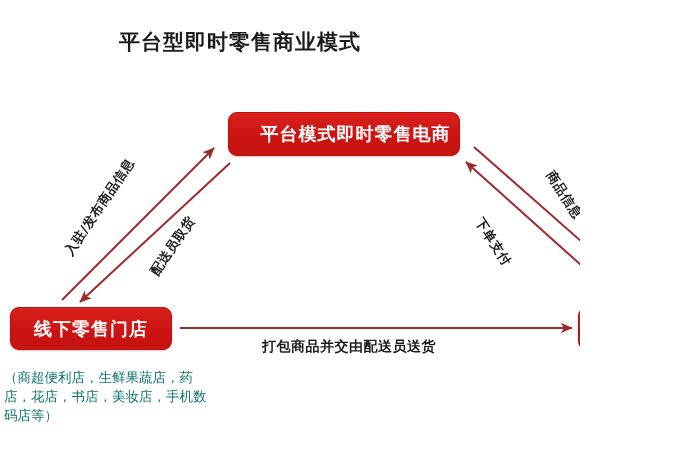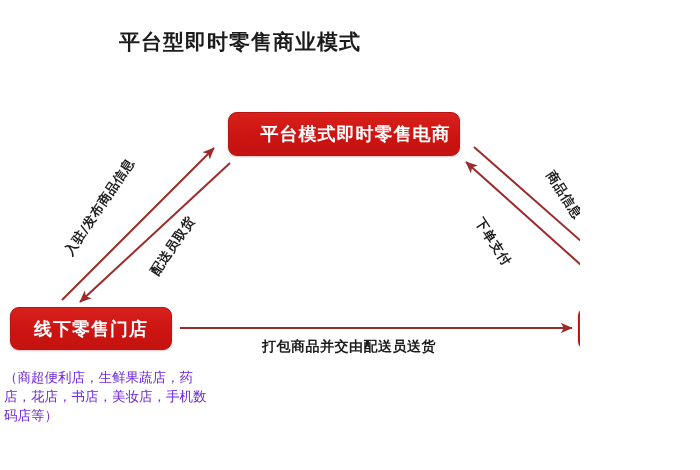--- a/index.html
+++ b/index.html
@@ -100,21 +100,21 @@
   }
 
   
   .footnote {
     position: absolute;
     left: 4px;
     top: 368px;
     width: 205px;
     font-size: 13.5px;
     line-height: 19px;
-    color: #6d28d9;
+    color: #0f766e;
     letter-spacing: 0px;
   }
 </style>
 </head>
 <body>
 
 <div id="canvas">
 
   <div class="title">平台型即时零售商业模式</div>
 

